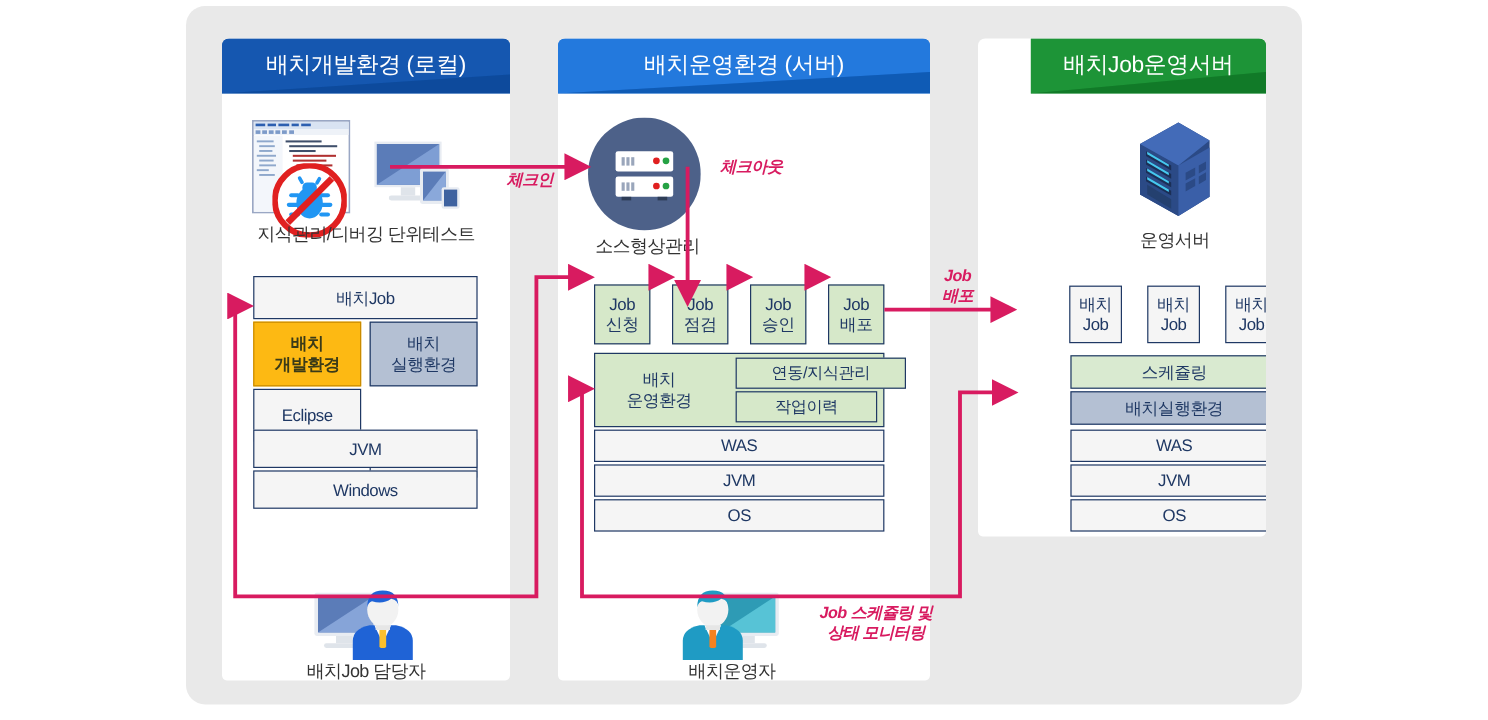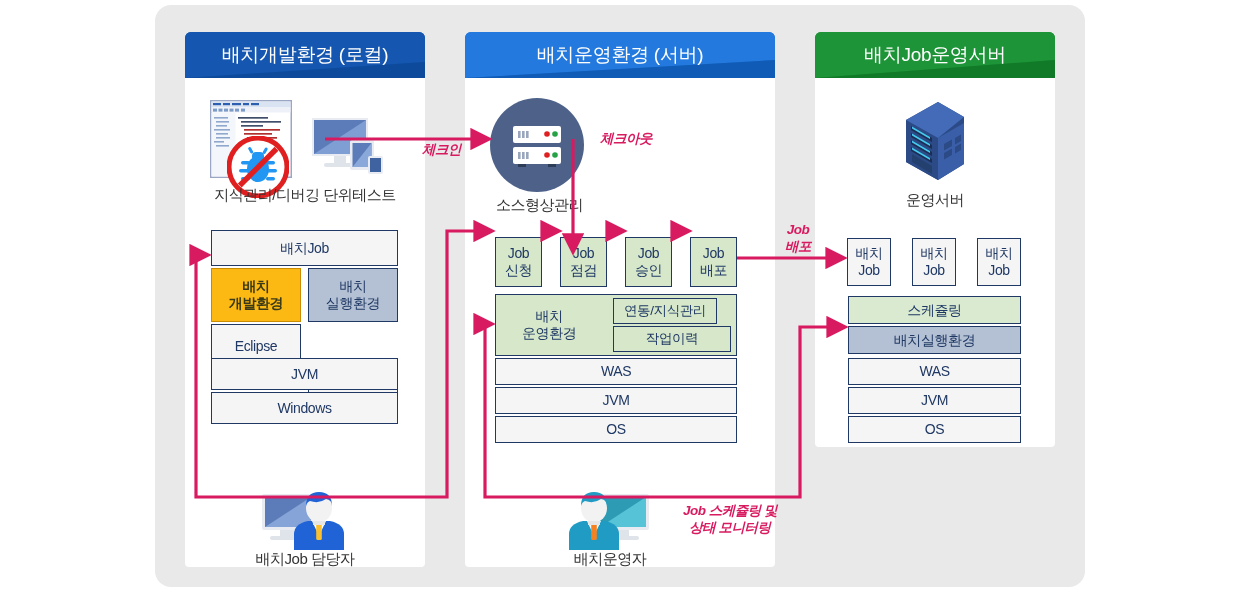--- a/index.html
+++ b/index.html
@@ -249,21 +249,21 @@
 신청</div>
       <div class="bx green" style="left:95px; top:159px; width:47px; height:50px; white-space:pre-line;">Job
 점검</div>
       <div class="bx green" style="left:160px; top:159px; width:47px; height:50px; white-space:pre-line;">Job
 승인</div>
       <div class="bx green" style="left:225px; top:159px; width:47px; height:50px; white-space:pre-line;">Job
 배포</div>
 
       <div class="bx green" style="left:30px; top:216px; width:242px; height:62px; justify-content:flex-start; padding-left:26px; white-space:pre-line;">배치
 운영환경</div>
-      <div class="bx green sm" style="left:148px; top:220px; width:104px; height:26px;">연동/지식관리</div>
+      <div class="bx green sm" style="left:148px; top:220px; width:142px; height:26px;">연동/지식관리</div>
       <div class="bx green sm" style="left:148px; top:248px; width:118px; height:26px;">작업이력</div>
 
       <div class="bx white" style="left:30px; top:280px; width:242px; height:27px;">WAS</div>
       <div class="bx white" style="left:30px; top:309px; width:242px; height:27px;">JVM</div>
       <div class="bx white" style="left:30px; top:338px; width:242px; height:27px;">OS</div>
 
       <div class="arttile" style="left:98px; top:408px; width:92px; height:64px;">
         <svg width="92" height="64" viewBox="0 0 92 64">
           <rect x="34" y="8" width="52" height="36" rx="2" fill="#e8ecf2"></rect>
           <rect x="37" y="11" width="46" height="30" fill="#2e9bb5"></rect>
@@ -277,21 +277,21 @@
             <ellipse cx="31" cy="22" rx="13" ry="14.5" fill="#f2f2f2"></ellipse>
             <path d="M18 20 Q18 6 31 6 Q44 6 44 20 Q44 14 38 13 Q31 18 22 15 Q19 16 18 20 Z" fill="#1f9bc4"></path>
             <rect x="25" y="35" width="12" height="4" fill="#e6e6e6"></rect>
           </g>
         </svg>
       </div>
       <div class="caption" style="left:40px; top:472px; width:210px;">배치운영자</div>
     </div>
   </div>
 
-  <div class="panel" style="left:815px; top:32px; width:240px; height:415px;">
+  <div class="panel" style="left:815px; top:32px; width:240px; height:415px;padding-left:44px;">
     <div class="panel-hdr" style="background:#1a8a32;">
       <svg class="sheen" viewBox="0 0 240 46" preserveAspectRatio="none">
         <polygon points="0,0 240,0 240,28 0,46" fill="#1d9437"></polygon>
         <polygon points="0,46 240,28 240,46" fill="#117a28"></polygon>
       </svg>
       <div class="title">배치Job운영서버</div>
     </div>
     <div class="panel-body">
 
       <div class="arttile" style="left:83px; top:22px; width:74px; height:84px;">

